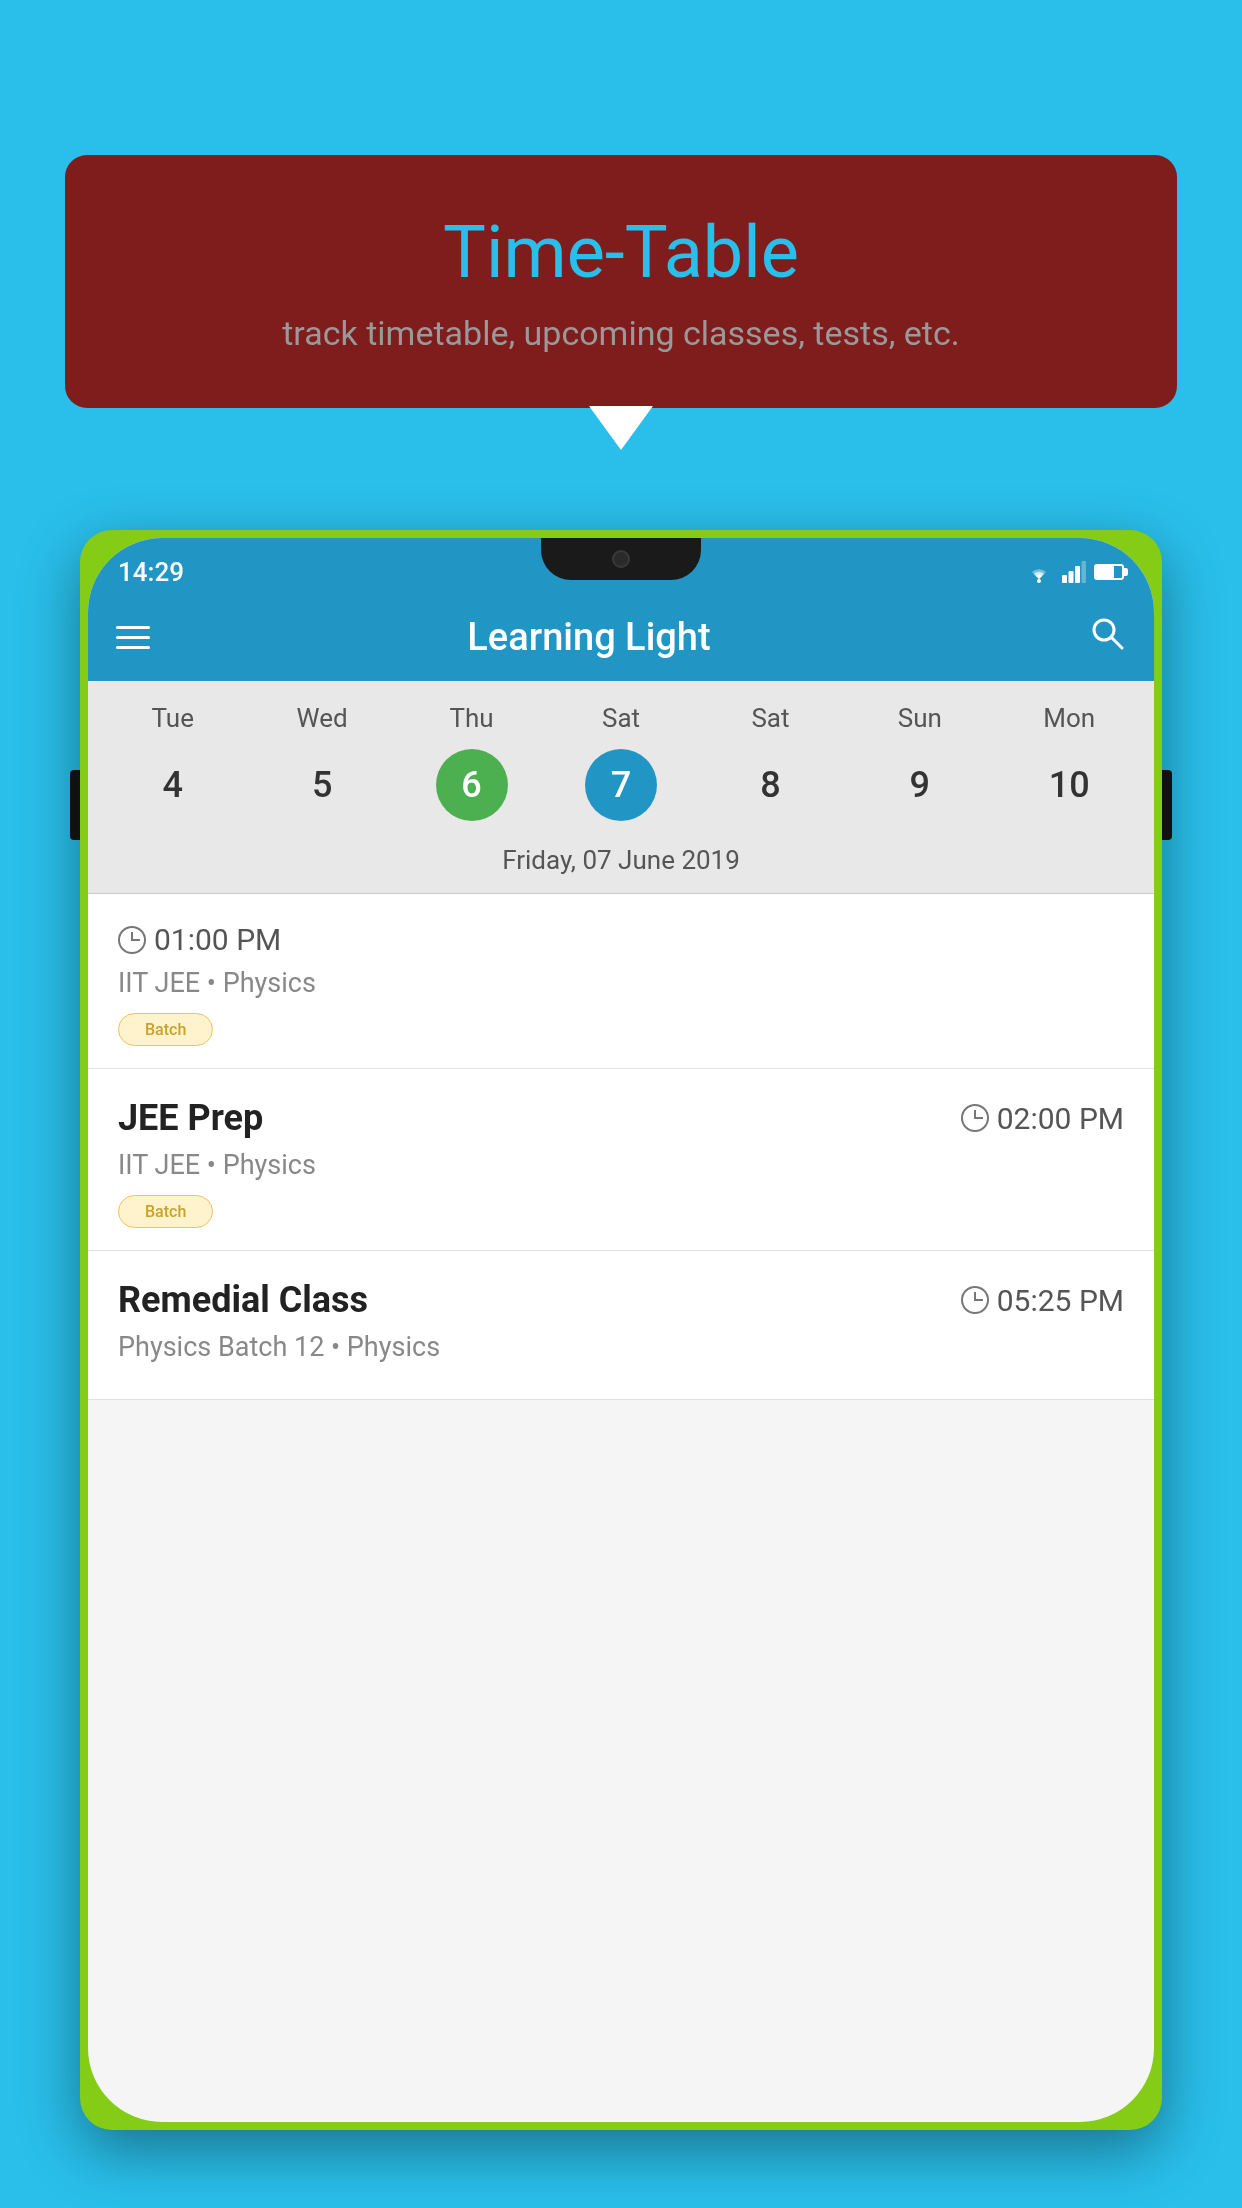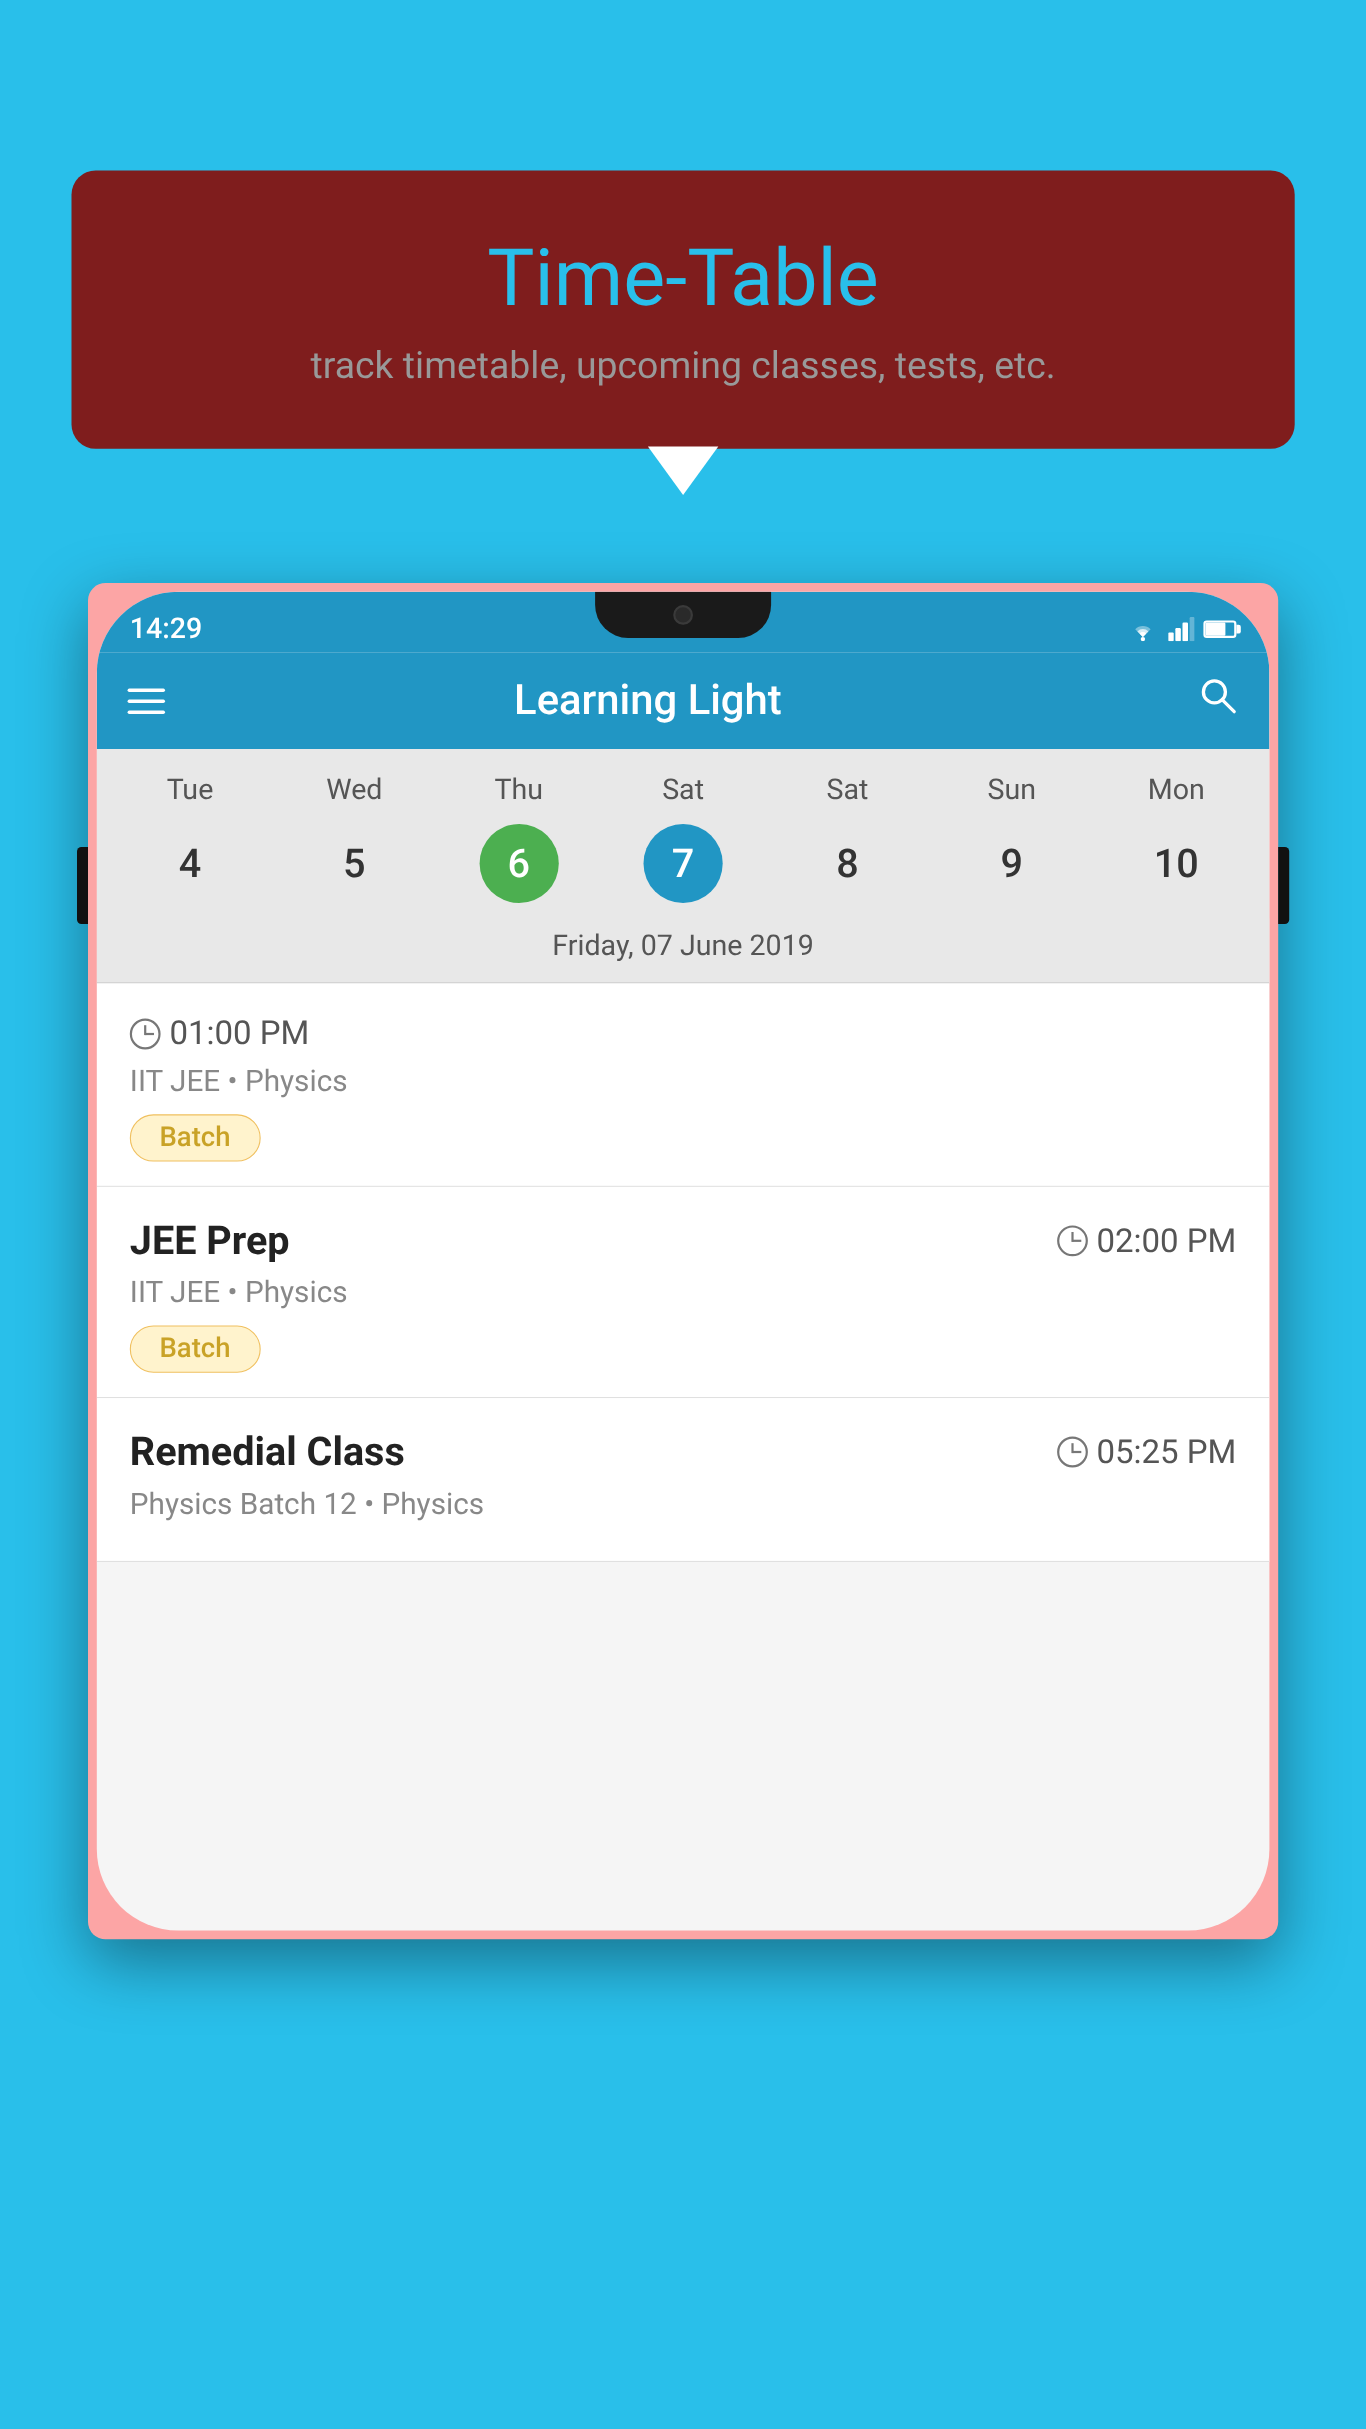--- a/index.html
+++ b/index.html
@@ -59,26 +59,26 @@
     
     .phone-container {
       position: absolute;
       top: 530px;
       left: 80px;
       right: 80px;
       bottom: 0;
     }
 
     .phone-outer {
-      background: #fca5a5;
-      border-radius: 16px;
+      background: #84cc16;
+      border-radius: 32px;
       padding: 0;
       position: relative;
       width: 100%;
-      height: 1233px;
+      height: 1600px;
       box-shadow: 0 20px 60px rgba(0,0,0,0.4);
     }
 
     .phone-inner {
       position: absolute;
       top: 8px;
       left: 8px;
       right: 8px;
       bottom: 8px;
       background: #f5f5f5;
@@ -334,21 +334,21 @@
       margin-bottom: 14px;
     }
 
     .batch-tag {
       display: inline-block;
       background: #fff3cd;
       color: #c9a227;
       border: 1.5px solid #f0c060;
       border-radius: 30px;
       padding: 6px 26px;
-      font-size: 25px;
+      font-size: 16px;
       font-weight: 500;
     }
 
     
     .volume-btn-left {
       position: absolute;
       left: -10px;
       top: 240px;
       width: 10px;
       height: 70px;

